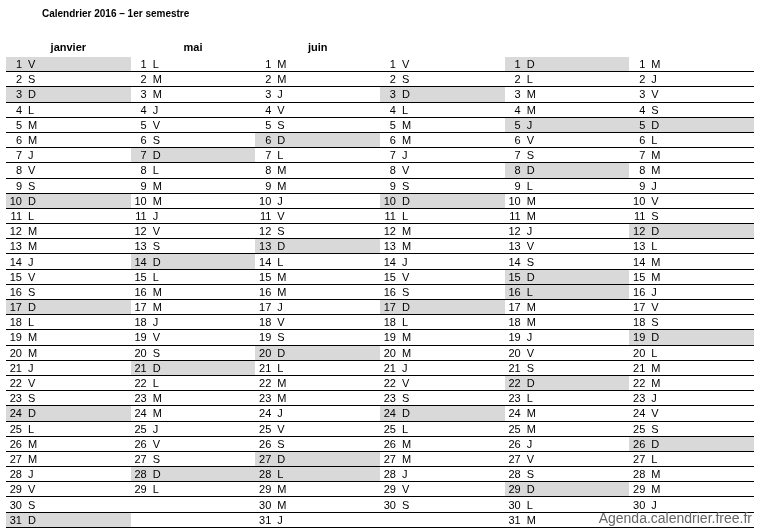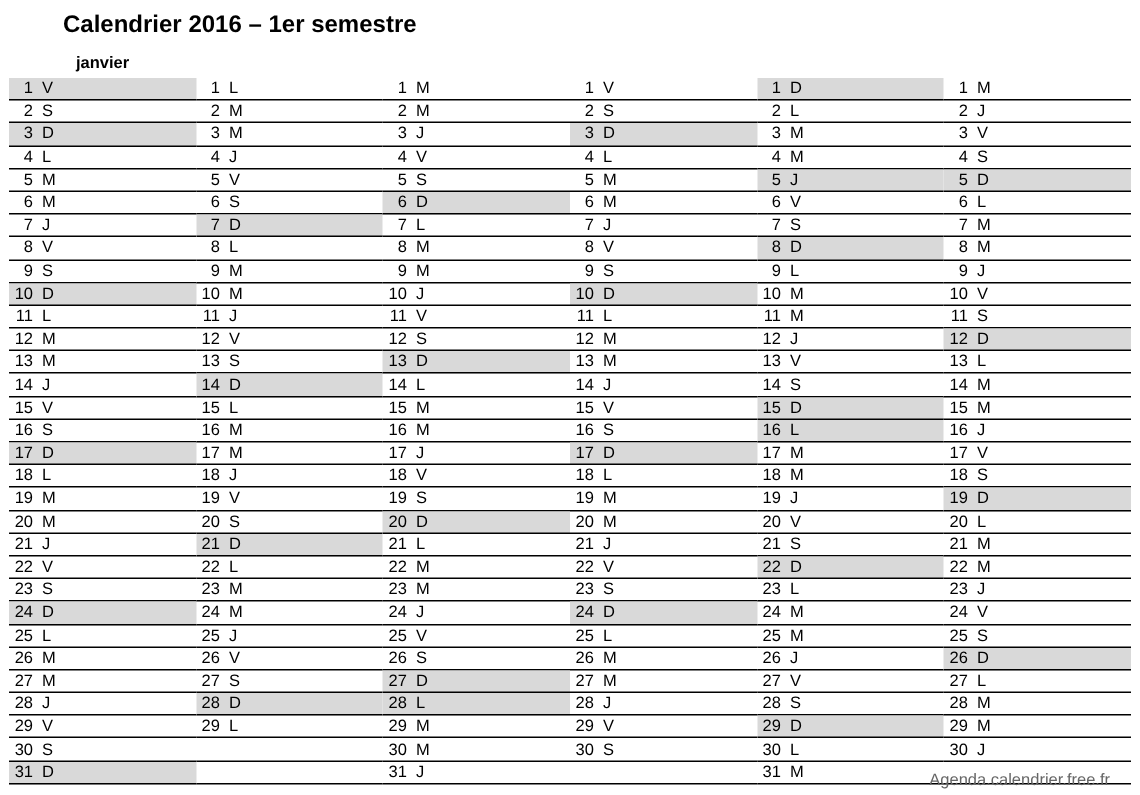--- a/index.html
+++ b/index.html
@@ -13,22 +13,22 @@
     width: 760px;
     height: 530px;
     position: relative;
     overflow: hidden;
   }
   .page {
     padding: 6px 6px 2px 6px;
   }
   .title {
     font-weight: bold;
-    font-size: 16px;
-    margin: 2px 0 8px 36px;
+    font-size: 10px;
+    margin: 2px 0 20px 36px;
   }
   .grid {
     display: grid;
     grid-template-columns: repeat(6, 1fr);
   }
   .month-header {
     font-weight: bold;
     font-size: 11px;
     text-align: center;
     padding: 2px 0 4px 0;
@@ -52,33 +52,35 @@
     padding-left: 2px;
   }
   .fill {
     
   }
   .row.shade {
     background: #d9d9d9;
   }
   .footer {
     position: absolute;
-    right: 20px;
+    right: 8px;
     bottom: 4px;
-    font-size: 11px;
+    font-size: 14px;
     color: #666;
   }
 </style>
 </head>
 <body>
 
 <div class="page">
   <div class="title">Calendrier 2016 – 1er semestre</div>
   <div class="grid" id="hdr">
       <div class="month-header">janvier</div>
+      <div class="month-header">mai</div>
+      <div class="month-header">juin</div>
     </div>
   <div class="grid" id="grid">
       <div class="col">
         <div class="row shade">
           <div class="num">1</div>
           <div class="dow">V</div>
           <div class="fill"></div>
         </div>
         <div class="row">
           <div class="num">2</div>

